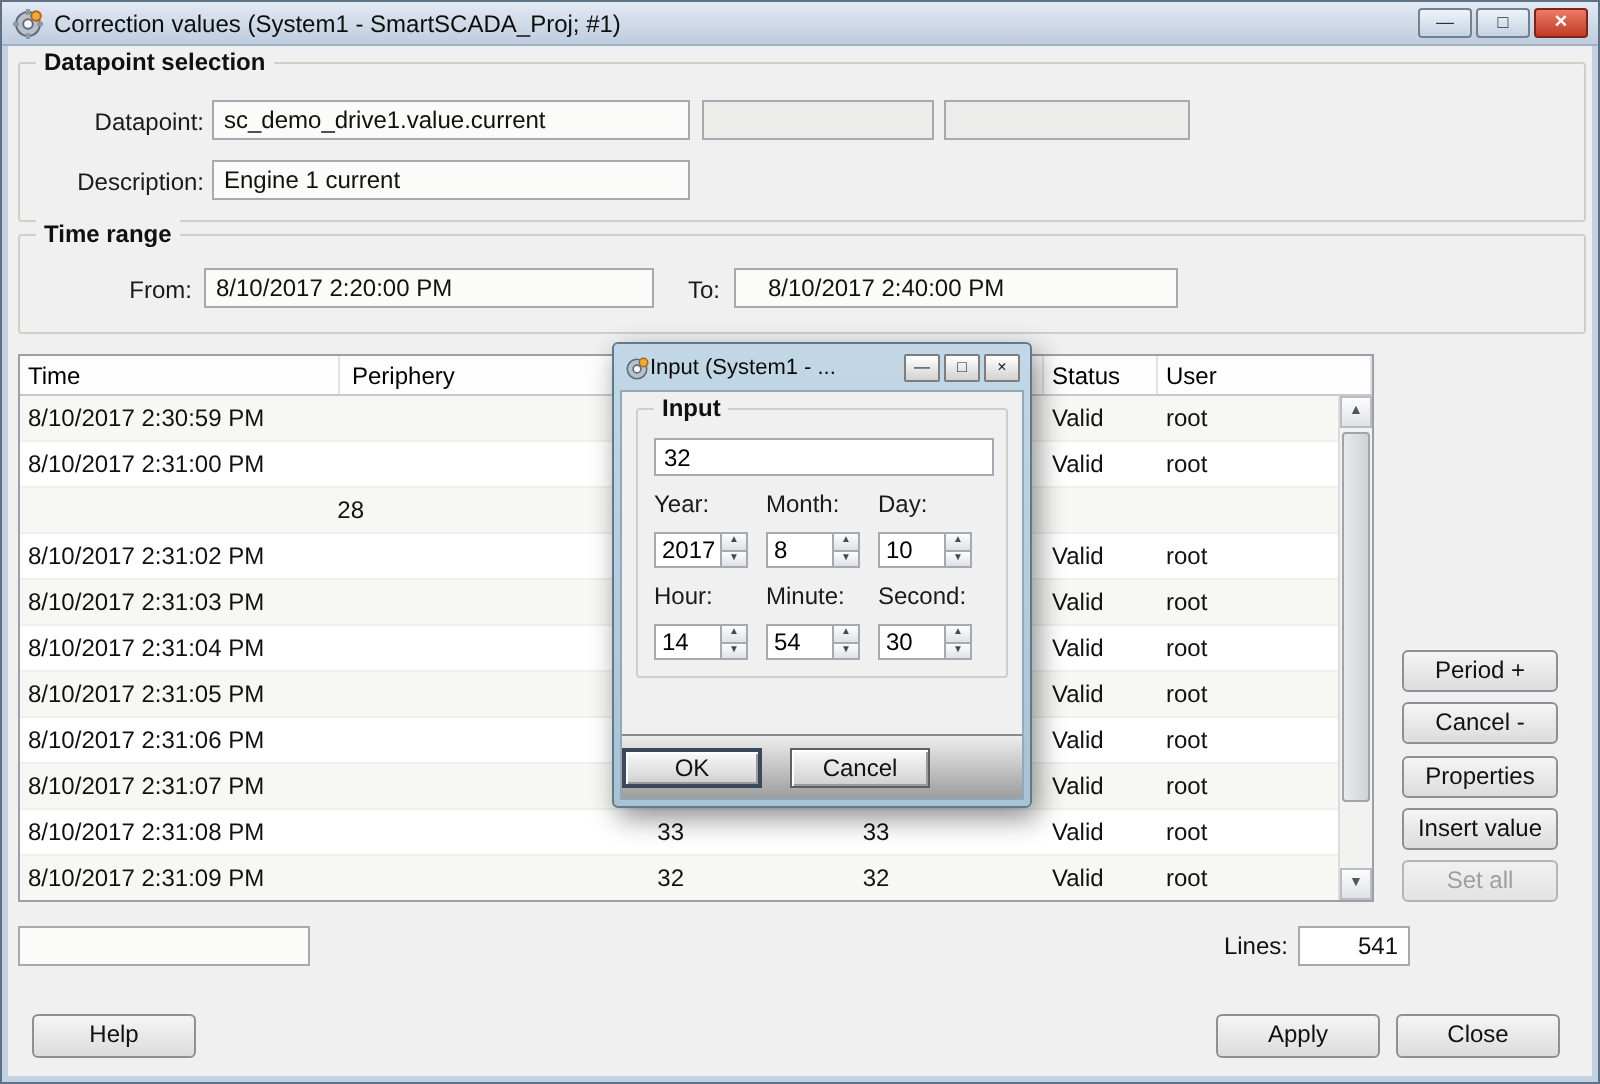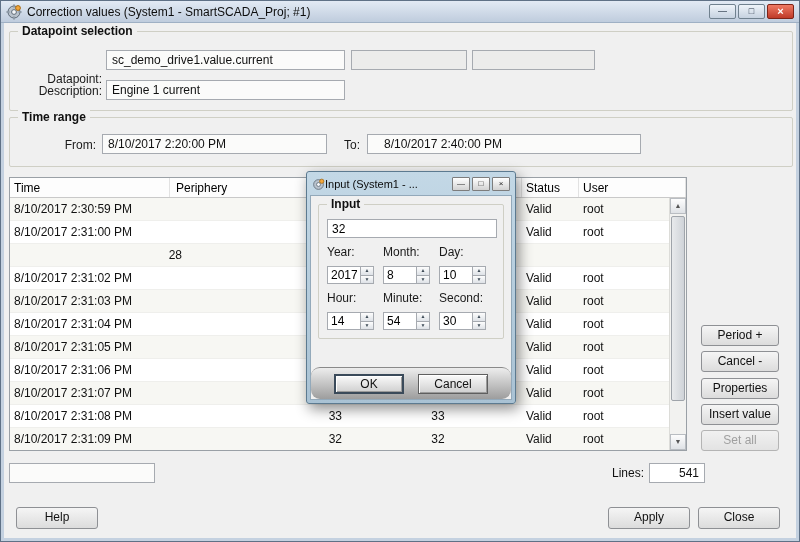--- a/index.html
+++ b/index.html
@@ -119,21 +119,21 @@
   .spin-val { width:34px; height:18px; border:1px solid #a6aab0; background:#fff; font:12px "Liberation Sans",sans-serif; padding:0 3px; }
   .spin-btns { width:13px; display:flex; flex-direction:column; }
   .spin-btn {
     flex:1; border:1px solid #a6aab0; border-left:none; background:linear-gradient(#fdfdfd,#dee2e7);
     font-size:5px; line-height:7px; text-align:center; color:#3f4c58; cursor:default;
   }
   .spin-btn + .spin-btn { border-top:none; }
   .dialog-strip {
     position:absolute; left:0; right:0; bottom:0; height:32px;
     background:linear-gradient(#ededed,#9d9d9d); border-top:1px solid #8a8a8a;
-    display:flex; justify-content:center; align-items:center; gap:14px;border-radius:9px;
+    display:flex; justify-content:flex-start; align-items:center; gap:14px;
   }
   .btn-classic {
     width:70px; height:20px; border:1px solid #5f5f5f;
     background:linear-gradient(#fafafa,#cfcfcf);
     box-shadow:inset 1px 1px 0 #fff, inset -1px -1px 0 #9a9a9a;
     font-size:12px; line-height:18px; text-align:center; color:#111; cursor:default;
   }
   .btn-classic.default { border:2px solid #3a4a5a; line-height:16px; }
 </style>
 </head>
@@ -156,34 +156,34 @@
       <span class="win-btn">—</span>
       <span class="win-btn">□</span>
       <span class="win-btn close">×</span>
     </span>
   </div>
 
   <div class="client">
 
     <div class="groupbox" id="grp-datapoint">
       <span class="legend">Datapoint selection</span>
-      <span class="fld-label" style="left:12px; top:40px;">Datapoint:</span>
+      <span class="fld-label" style="left:12px; top:22px;">Datapoint:</span>
       <input class="tfield" style="left: 96px; top: 18px; width: 239px;" value="sc_demo_drive1.value.current">
       <input class="tfield dim" style="left: 341px; top: 18px; width: 116px;" value="">
       <input class="tfield dim" style="left: 462px; top: 18px; width: 123px;" value="">
       <span class="fld-label" style="left:12px; top:52px;">Description:</span>
       <input class="tfield" style="left: 96px; top: 48px; width: 239px;" value="Engine 1 current">
     </div>
 
     <div class="groupbox" id="grp-timerange">
       <span class="legend">Time range</span>
       <span class="fld-label" style="left:8px; top:20px; width:78px;">From:</span>
       <input class="tfield" style="left: 92px; top: 16px; width: 225px;" value="8/10/2017 2:20:00 PM">
       <span class="fld-label" style="left:300px; top:20px; width:50px;">To:</span>
-      <input class="tfield" style="left: 357px; top: 16px; width: 274px; padding-left: 16px;" value="8/10/2017 2:40:00 PM">
+      <input class="tfield" style="left: 357px; top: 16px; width: 222px; padding-left: 16px;" value="8/10/2017 2:40:00 PM">
     </div>
 
     <div class="table">
       <div class="thead">
         <div class="tcell c-time">Time</div>
         <div class="tcell c-periphery">Periphery</div>
         <div class="tcell c-value"></div>
         <div class="tcell c-status">Status</div>
         <div class="tcell c-user">User</div>
       </div>

